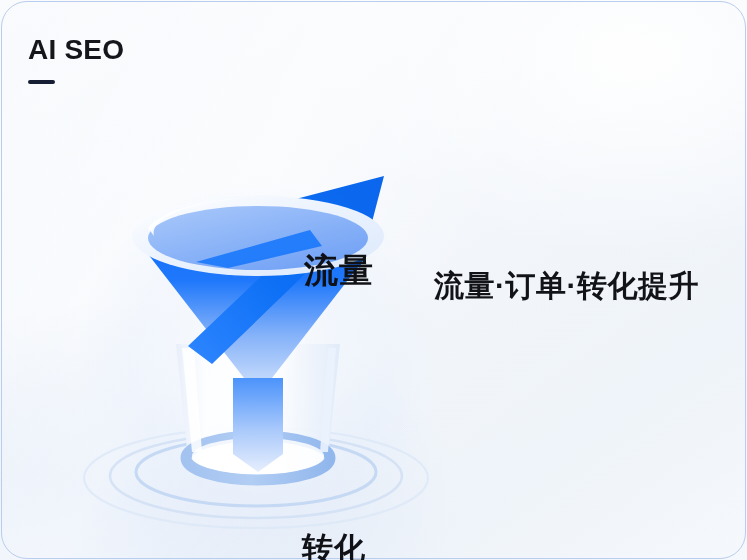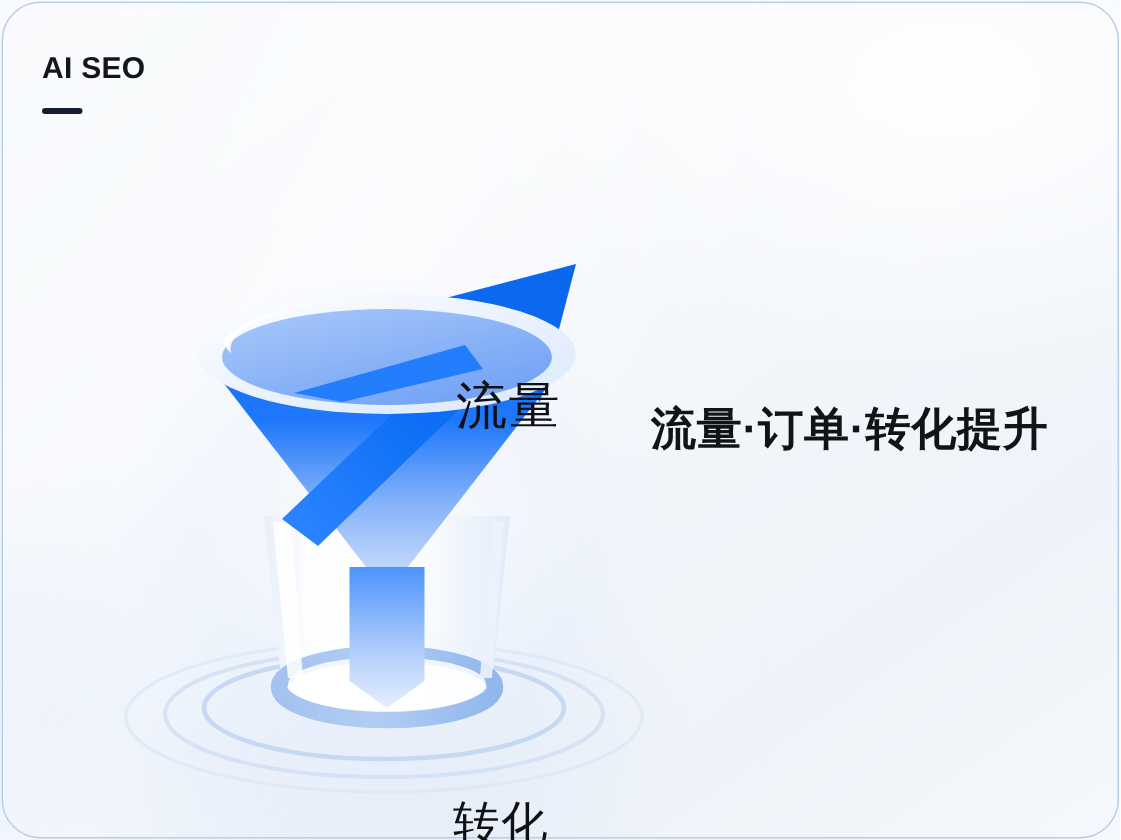--- a/index.html
+++ b/index.html
@@ -48,21 +48,21 @@
     pointer-events: none;
   }
 
   
   .title-block {
     position: absolute;
     left: 28px;
     top: 36px;
   }
   .title {
-    font-size: 20px;
+    font-size: 28px;
     font-weight: 700;
     letter-spacing: 0.2px;
     color: #14161c;
     line-height: 1;
     margin: 0;
     white-space: nowrap;
   }
   .title-rule {
     margin-top: 16px;
     width: 27px;
@@ -89,21 +89,21 @@
     left: 78px;
     top: 96px;
     width: 380px;
     height: 440px;
   }
   .illus svg { display:block; width:100%; height:100%; }
 
   
   .label {
     position: absolute;
-    font-weight: 400;
+    font-weight: 700;
     color: #0f1116;
     white-space: nowrap;
   }
   .label-traffic {
     left: 226px;
     top: 152px;
     font-size: 34px;
     letter-spacing: 1px;
   }
   .label-conversion {

